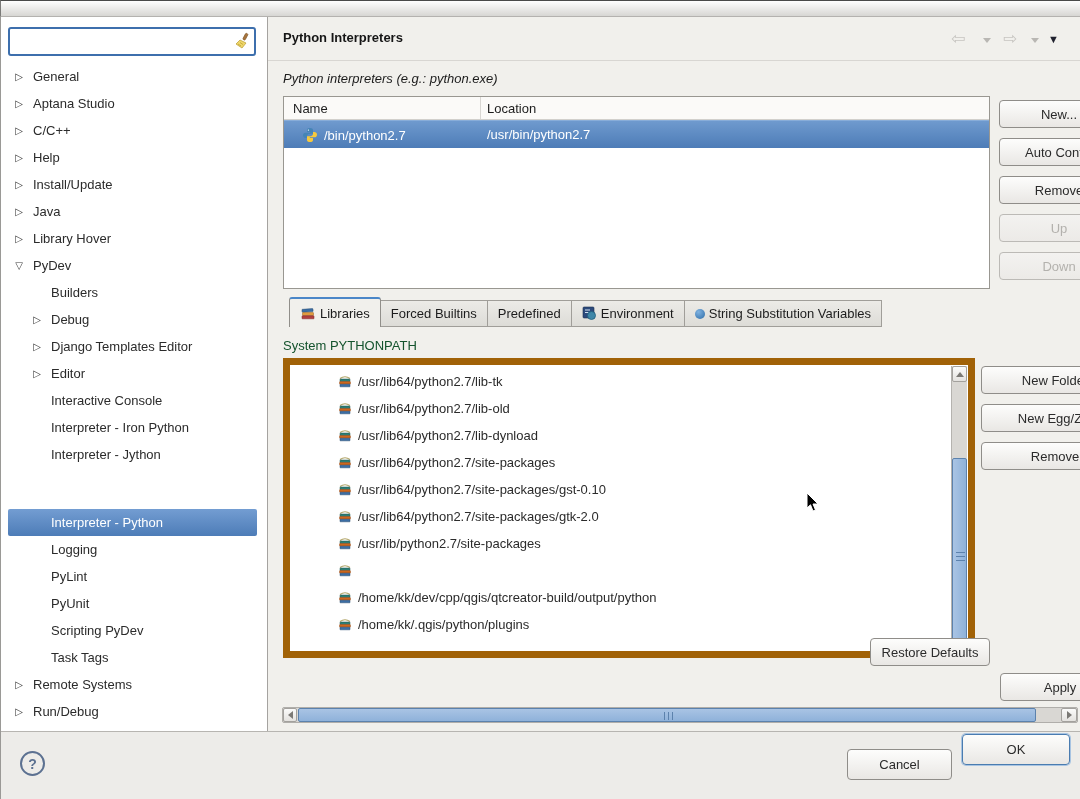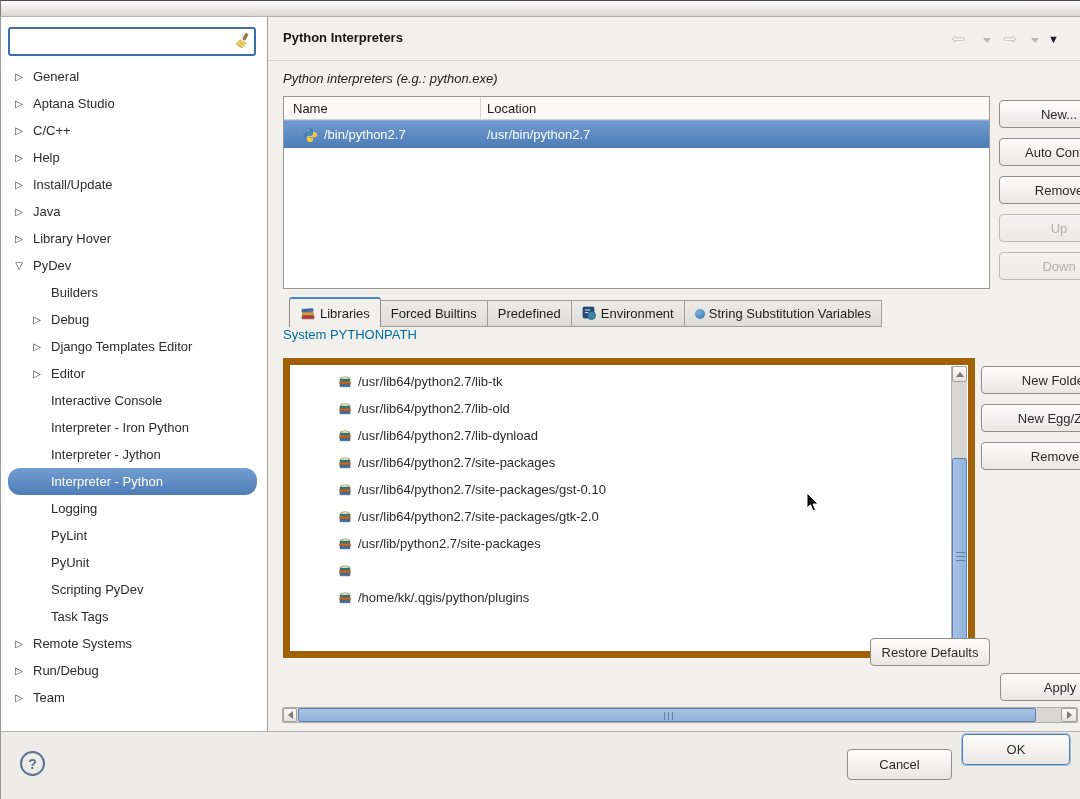--- a/index.html
+++ b/index.html
@@ -43,21 +43,21 @@
   .tree-row .exp {
     width:18px; flex:0 0 18px; text-align:center;
     font-size:10px; color:#3a3a3a; line-height:27px;
   }
   .tree-row .exp.none { visibility:hidden; }
   .tree-row.lv0 { padding-left:2px; }
   .tree-row.lv1 { padding-left:20px; }
   .tree-row .lbl { padding-left:5px; white-space:nowrap; }
   .tree-row.selected {
     background:linear-gradient(#739dd2,#4d7cb7);
-    border-radius:12px; color:#ffffff;
+    border-radius:2px; color:#ffffff;margin-top:41px;
   }
 
   
   #content-bg { left:268px; top:17px; width:812px; height:714px; background:#f1f0ec; }
   #page-title { left:283px; top:30px; font-weight:bold; font-size:13px; color:#161616; }
   #header-divider { left:268px; top:60px; width:812px; height:1px; background:#d8d6d2; }
 
   .nav-arrow { font-size:17px; color:#c7c5c1; line-height:17px; }
   .nav-chevron {
     width:0; height:0; border-left:4px solid transparent; border-right:4px solid transparent;
@@ -76,21 +76,21 @@
     display:flex; height:23px; background:#fbfaf8; border-bottom:1px solid #d2d0cc;
     align-items:center; color:#1c1c1c;
   }
   #interp-table .th-name { width:197px; padding-left:9px; border-right:1px solid #d9d7d3; height:100%; display:flex; align-items:center; }
   #interp-table .th-loc  { padding-left:6px; }
   .interp-row {
     display:flex; height:28px; align-items:center; color:#ffffff;
     background:linear-gradient(#6f9ace,#4d7cb7);
     border-top:1px solid #88add9;
   }
-  .interp-row .cell-name { width:197px; display:flex; align-items:center; padding-left:18px; }
+  .interp-row .cell-name { width:197px; display:flex; align-items:flex-end; padding-left:18px; }
   .interp-row .cell-name svg { margin-right:6px; }
   .interp-row .cell-loc { padding-left:6px; }
 
   
   .btn {
     position:absolute; height:28px;
     border:1px solid #8f8d89; border-radius:4px;
     background:linear-gradient(#fdfdfc,#e9e7e4);
     display:flex; align-items:center; justify-content:center;
     font-size:13px; color:#2b2b2b; cursor:default; white-space:nowrap;
@@ -107,21 +107,21 @@
     color:#1c1c1c; white-space:nowrap; cursor:default;
   }
   .tab:first-child { border-left-width:1px; }
   .tab.active {
     height:30px; background:#f1f0ec; border:1px solid #918f8a; border-bottom:none;
     border-top:2px solid #4a86c8; border-radius:3px 3px 0 0; position:relative; z-index:2;
   }
   .tab svg, .tab .dot { margin-right:4px; }
   .tab .dot { width:10px; height:10px; border-radius:50%; background:radial-gradient(circle at 35% 30%,#7fb2e0,#2e6da8); }
 
-  #syspath-label { left:283px; top:327px; color:#0369a1; }
+  #syspath-label { left:283px; top:338px; color:#14532d; }
 
   
   #path-panel {
     left:283px; top:358px; width:692px; height:300px;
     background:#ffffff; border:7px solid #a16207; overflow:hidden;
   }
   .path-row { height:27px; display:flex; align-items:center; padding-left:47px; white-space:nowrap; }
   .path-row svg { flex:0 0 16px; margin-right:5px; }
   #path-rows { position:absolute; left:0; top:3px; width:660px; }
 
@@ -435,20 +435,29 @@
           <rect x="3" y="10.2" width="10" height="2.6" rx="0.4" fill="#3b6ea5" stroke="#27496d" stroke-width="0.5"></rect>
         </svg>
       </div>
     <div class="path-row">
         <svg width="16" height="16" viewBox="0 0 16 16">
           <path d="M3 4.5 Q8 1 13 4.5" fill="none" stroke="#b3a66a" stroke-width="1.2"></path>
           <rect x="3" y="5" width="10" height="2.6" rx="0.4" fill="#2e7d74" stroke="#1d544e" stroke-width="0.5"></rect>
           <rect x="2.6" y="7.6" width="10.8" height="2.6" rx="0.4" fill="#d2691e" stroke="#8e4512" stroke-width="0.5"></rect>
           <rect x="3" y="10.2" width="10" height="2.6" rx="0.4" fill="#3b6ea5" stroke="#27496d" stroke-width="0.5"></rect>
         </svg>
+        <span>/home/kk/dev/cpp/qgis/qtcreator-build/output/python</span>
+      </div>
+    <div class="path-row">
+        <svg width="16" height="16" viewBox="0 0 16 16">
+          <path d="M3 4.5 Q8 1 13 4.5" fill="none" stroke="#b3a66a" stroke-width="1.2"></path>
+          <rect x="3" y="5" width="10" height="2.6" rx="0.4" fill="#2e7d74" stroke="#1d544e" stroke-width="0.5"></rect>
+          <rect x="2.6" y="7.6" width="10.8" height="2.6" rx="0.4" fill="#d2691e" stroke="#8e4512" stroke-width="0.5"></rect>
+          <rect x="3" y="10.2" width="10" height="2.6" rx="0.4" fill="#3b6ea5" stroke="#27496d" stroke-width="0.5"></rect>
+        </svg>
         <span>/home/kk/.qgis/python/plugins</span>
       </div>
   </div>
 
   <div id="vscroll">
     <div class="scroll-btn" style="top:0;">
         <span class="tri-up"></span>
       </div>
     <div id="vthumb">
       <span class="grip" style="top:93px;"></span>

